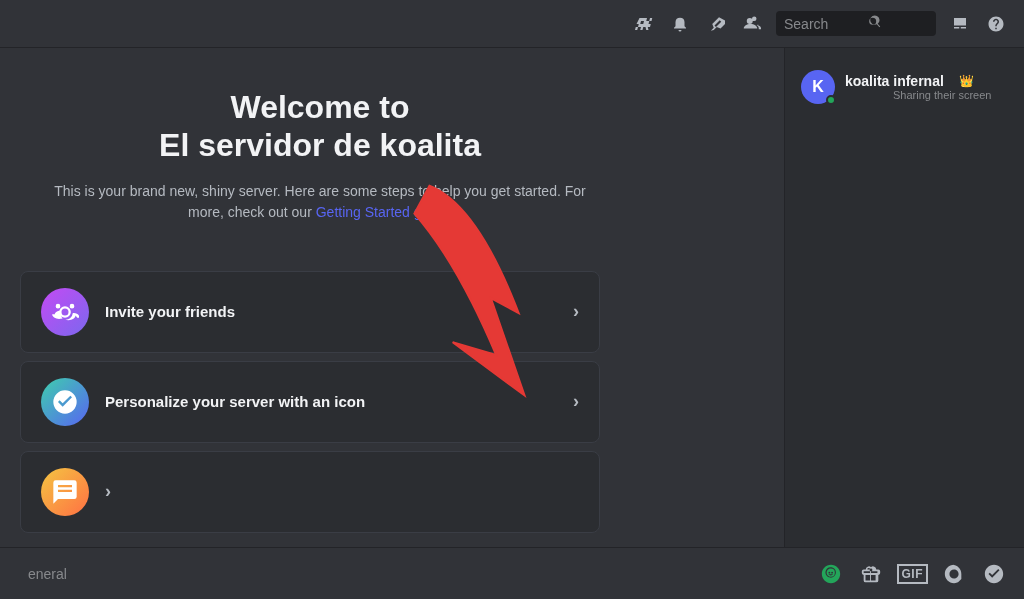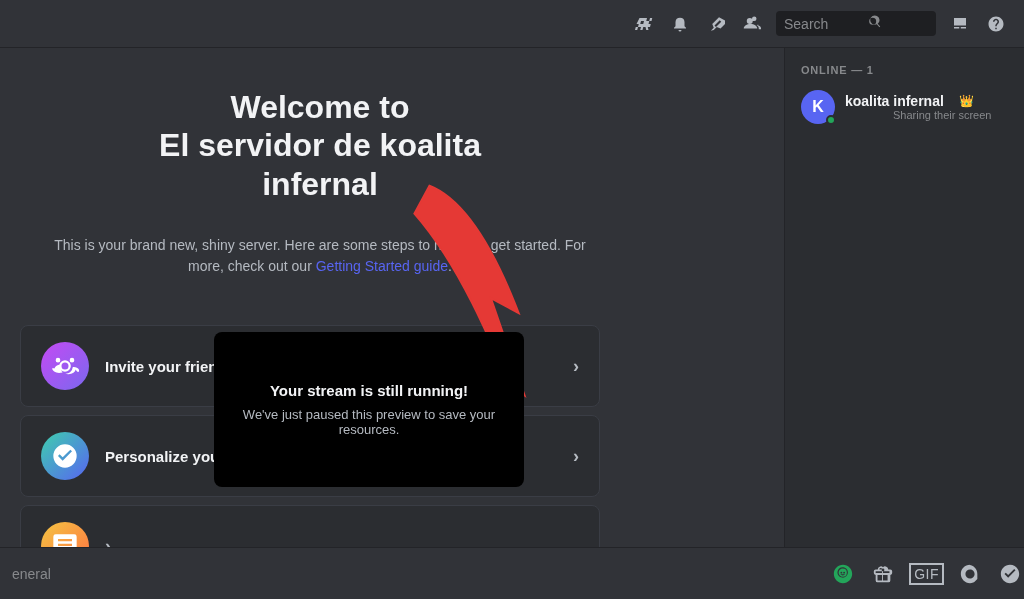--- a/index.html
+++ b/index.html
@@ -79,21 +79,21 @@
       max-width: 640px;
       width: 100%;
     }
 
     .welcome-title {
       font-size: 32px;
       font-weight: 900;
       color: #f2f3f5;
       text-align: center;
       line-height: 1.2;
-      margin-bottom: 32px;
+      margin-bottom: 16px;
     }
 
     .welcome-subtitle {
       font-size: 14px;
       color: #b5bac1;
       text-align: center;
       line-height: 1.5;
       margin-bottom: 28px;
     }
     .welcome-subtitle a {
@@ -271,21 +271,21 @@
     }
 
     
     .bottom-bar {
       height: 52px;
       background: #313338;
       border-top: 1px solid #232428;
       display: flex;
       align-items: center;
       justify-content: flex-end;
-      padding: 0 0;
+      padding: 0 16px;
       gap: 12px;
       flex-shrink: 0;
     }
 
     .bottom-left {
       flex: 1;
       display: flex;
       align-items: center;
       padding-left: 12px;
     }
@@ -303,22 +303,22 @@
       height: 28px;
       display: flex;
       align-items: center;
       justify-content: center;
       border-radius: 4px;
     }
 
     .gif-badge {
       border: 2px solid #b5bac1;
       color: #b5bac1;
-      font-size: 14px;
-      font-weight: 400;
+      font-size: 12px;
+      font-weight: 700;
       padding: 1px 3px;
       border-radius: 0;
       cursor: pointer;
       letter-spacing: 0.5px;
     }
 
     
     .arrow-svg {
       transform: rotate(10deg);
     }
@@ -380,21 +380,20 @@
         </defs>
 
         <path d="M30 10 Q80 20 140 120 L110 110 L160 200 L80 160 L125 165 Q70 80 20 40 Z" fill="#e53935" stroke="#e53935" stroke-width="2"></path>
       </svg>
     </div>
 
     <div class="welcome-area">
       <div class="welcome-title">
         <span>Welcome to</span><br>
         <span>El servidor de koalita</span><br>
-        <span>infernal</span>
       </div>
       <div class="welcome-subtitle">
         <span>This is your brand new, shiny server. Here are some steps to help you get started. For more, check out our</span>
         <a href="#">Getting Started guide</a><span>.</span>
       </div>
     </div>
 
     <div class="action-cards">
 
       <div class="action-card">
@@ -421,31 +420,24 @@
         <div class="action-card-icon icon-message">
           <svg width="28" height="28" viewBox="0 0 24 24" fill="white">
             <path d="M20 2H4a2 2 0 0 0-2 2v18l4-4h14a2 2 0 0 0 2-2V4a2 2 0 0 0-2-2zm-2 10H6V10h12v2zm0-4H6V6h12v2z"></path>
           </svg>
         </div>
         <span class="action-card-chevron">›</span>
       </div>
 
     </div>
 
-    <div class="stream-preview">
-      <div class="stream-content">
-        <div class="stream-title">Your stream is still running!</div>
-        <div class="stream-subtitle">We've just paused this preview to save your resources.</div>
-      </div>
-    </div>
 
   </div>
 
   <div class="right-sidebar">
-    <div class="online-header">ONLINE — 1</div>
     <div class="user-item">
       <div class="user-avatar">
         <span>K</span>
         <div class="online-dot"></div>
       </div>
       <div class="user-info">
         <div class="user-name">
           <span>koalita infernal</span>
           <span class="crown-icon">👑</span>
         </div>

